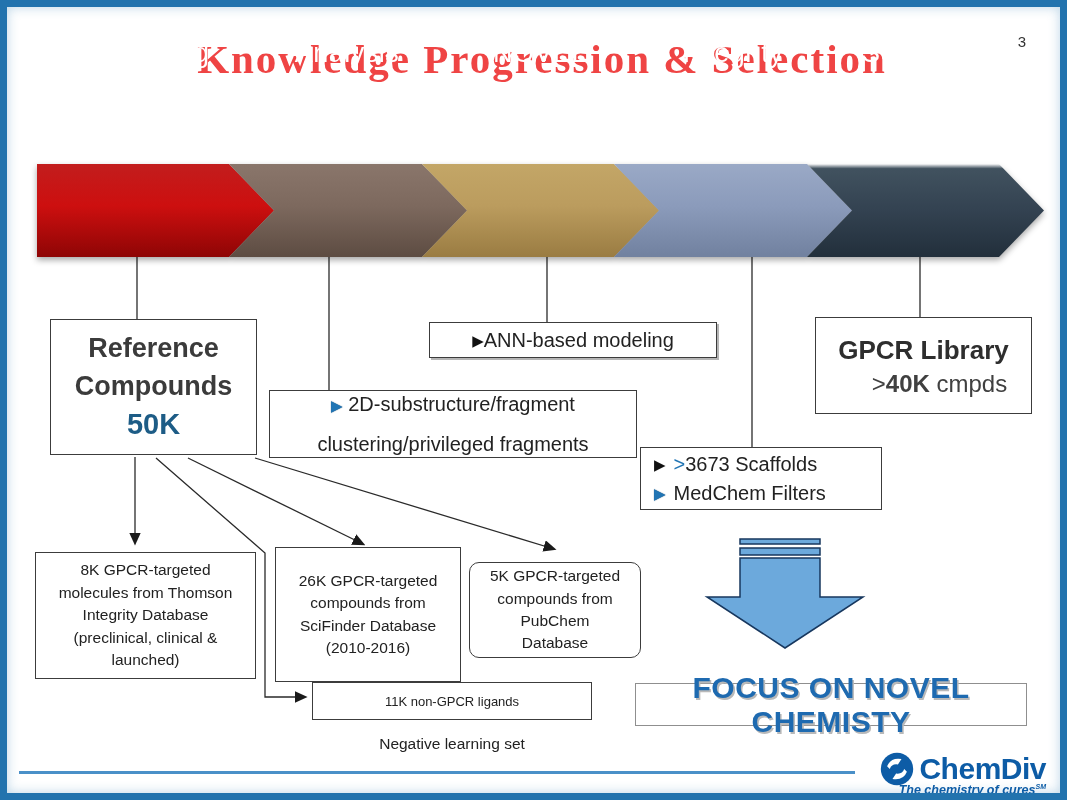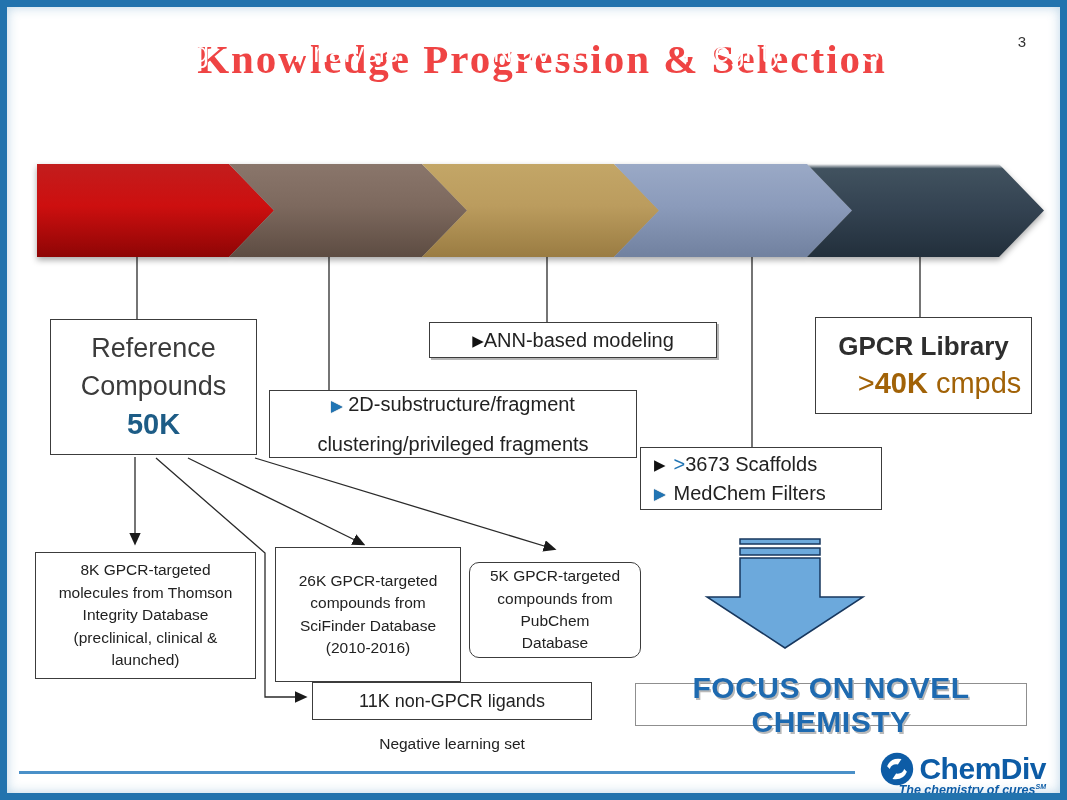--- a/index.html
+++ b/index.html
@@ -29,36 +29,36 @@
   .connectors{ position:absolute; left:0; top:0; width:1067px; height:800px; z-index:1; pointer-events:none; }
   
   .box{ position:absolute; background:#fff; border:1.6px solid #3c3c3c; z-index:2;
         display:flex; flex-direction:column; align-items:center; justify-content:center;
         text-align:center; color:#222; }
   .box.shadowed{ box-shadow:2px 2px 0 #b5b5b5; }
   .bullet{ font-size:15px; line-height:1; }
   .bullet.black{ color:#111; }
   .bullet.blue{ color:#2175b4; text-shadow:0 0 1px #17456b; }
   .b-reference{ left:43px; top:312px; width:207px; height:136px; }
-  .b-reference .big{ font-size:27px; font-weight:400; color:#3b3b3b; line-height:1.4; }
+  .b-reference .big{ font-size:27px; font-weight:700; color:#3b3b3b; line-height:1.4; }
   .b-reference .val{ font-size:29px; font-weight:700; color:#1d5c86; line-height:1.3; }
   .b-ann{ left:422px; top:315px; width:288px; height:36px; flex-direction:row; font-size:20px; }
   .b-gpcr{ left:808px; top:310px; width:217px; height:97px; }
   .b-gpcr .ttl{ font-size:26px; font-weight:700; color:#2e2e2e; line-height:1.4; }
-  .b-gpcr .row{ font-size:29px; color:#a16207; line-height:1.3;margin-left:32px; }
+  .b-gpcr .row{ font-size:24px; color:#404040; line-height:1.3;margin-left:32px; }
   .b-gpcr .row b{ font-weight:700; }
   .b-sub{ left:262px; top:383px; width:368px; height:68px; font-size:20px; line-height:1.4;gap:12px; }
   .b-scaf{ left:633px; top:440px; width:242px; height:63px; align-items:flex-start; padding-left:13px; font-size:20px; line-height:1.45; }
   .b-scaf .row{ display:flex; align-items:center; gap:8px; }
   .blue-gt{ color:#2175b4; }
   .small-box{ font-size:15.5px; line-height:1.45; padding:4px 0; white-space:pre-line; }
   .b-thomson{ left:28px; top:545px; width:221px; height:127px; }
   .b-scifinder{ left:268px; top:540px; width:186px; height:135px; }
   .b-pubchem{ left:462px; top:555px; width:172px; height:96px;border-radius:10px; }
-  .b-nongpcr{ left:305px; top:675px; width:280px; height:38px; font-size:18px; }
+  .b-nongpcr{ left:305px; top:675px; width:280px; height:38px; font-size:13px; }
   .caption{ position:absolute; left:305px; top:728px; width:280px; text-align:center;
             font-size:15.5px; color:#222; z-index:2; }
   .b-focus{ left:628px; top:676px; width:392px; height:43px; border:1.2px solid #8f8f8f; }
   .b-focus span{ font-size:30px; font-weight:700; color:#1e6ab0; letter-spacing:.5px;
                  text-shadow:1.6px 1.6px 0 #b9b9b9; }
   .big-arrow{ position:absolute; left:690px; top:530px; z-index:2; }
   
   .footer-line{ position:absolute; left:12px; top:764px; width:836px; height:3px; background:#4a90c8; z-index:2; }
   .logo{ position:absolute; right:14px; top:744px; width:180px; z-index:2; }
   .logo-top{ display:flex; align-items:center; gap:4px; justify-content:flex-end; }

